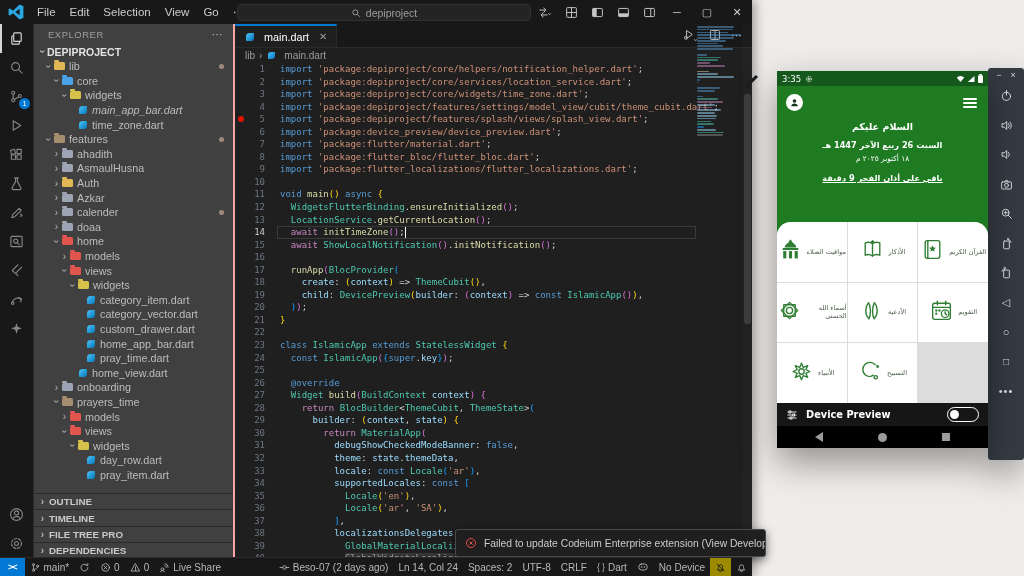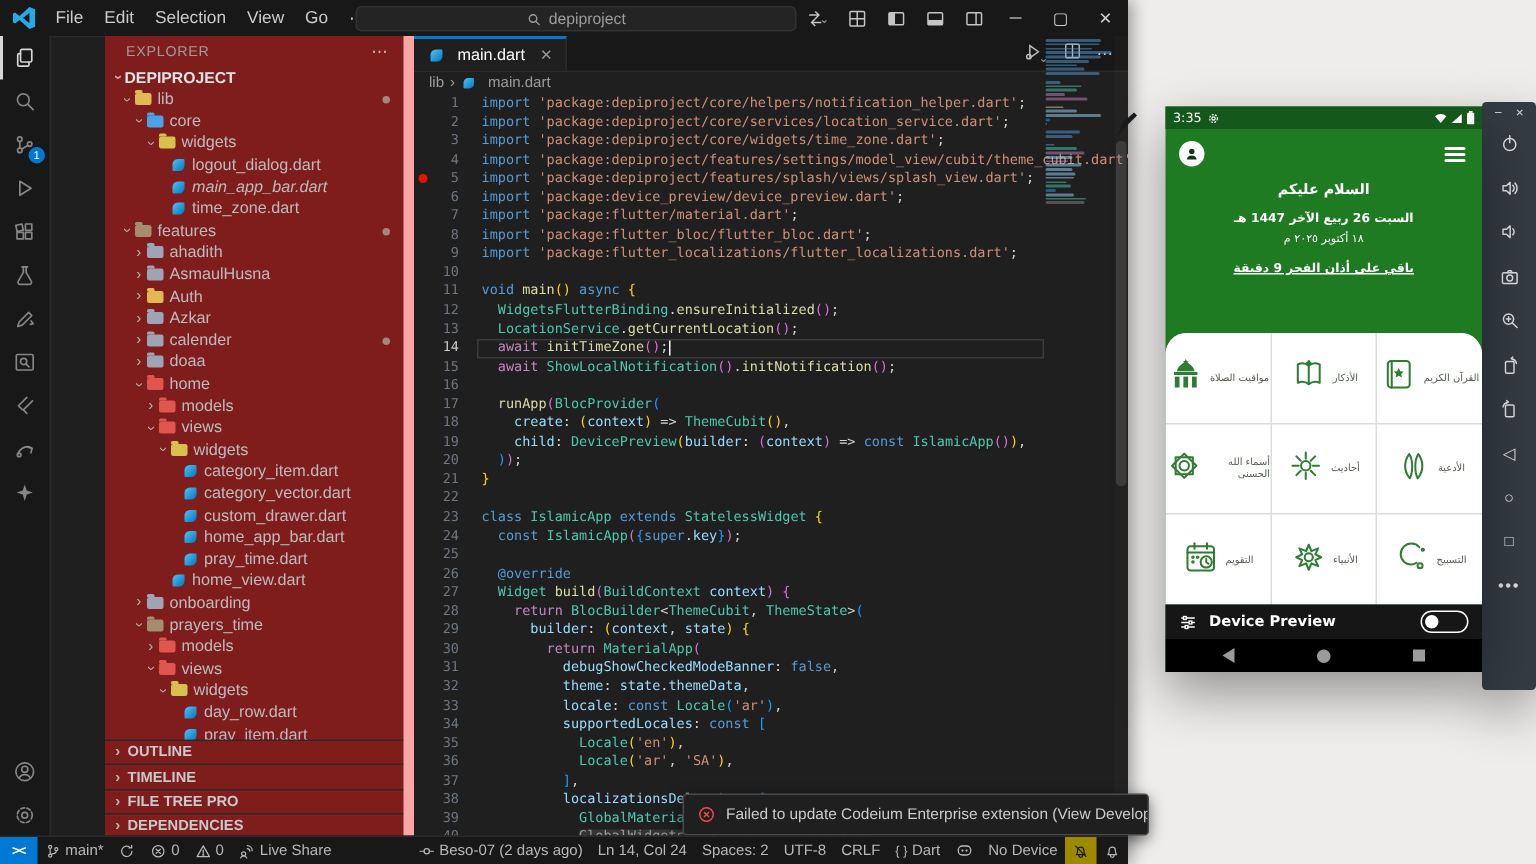--- a/index.html
+++ b/index.html
@@ -16,21 +16,21 @@
   .winbtn{width:30px;height:100%;display:flex;align-items:center;justify-content:center;color:#cccccc;font-size:11px;}
   .chev-sm{font-size:8px;margin-left:-4px;color:#9a9a9a;}
   
   .main{position:absolute;left:0;top:24px;right:0;bottom:18px;display:flex;}
   .activity{width:33px;background:#181818;border-right:1px solid #2a2a2a;display:flex;flex-direction:column;align-items:center;}
   .act-ic{width:33px;height:29px;display:flex;align-items:center;justify-content:center;color:#868686;position:relative;}
   .act-ic.active{color:#d7d7d7;box-shadow:inset 2px 0 0 #d7d7d7;}
   .act-badge{position:absolute;right:3px;bottom:2px;min-width:11px;height:11px;border-radius:6px;background:#0078d4;color:#fff;font-size:7.5px;display:flex;align-items:center;justify-content:center;}
   .act-spacer{flex:1;}
   
-  .sidebar{width:199px;background:#7f1d1d;border-right:7px solid #fca5a5;color:#bcbcbc;display:flex;flex-direction:column;overflow:hidden;margin-left:36px;}
+  .sidebar{width:199px;background:#404040;border-right:2px solid #fca5a5;color:#bcbcbc;display:flex;flex-direction:column;overflow:hidden;}
   .sb-header{height:20px;display:flex;align-items:center;padding:0 10px 0 14px;font-size:9.5px;color:#9d9d9d;letter-spacing:.5px;}
   .sb-more{margin-left:auto;color:#bdbdbd;font-size:11px;}
   .root-row{height:15px;display:flex;align-items:center;font-weight:bold;font-size:10.5px;color:#e2e2e2;padding-left:4px;}
   .tree{flex:1;overflow:hidden;}
   .trow{height:14.6px;display:flex;align-items:center;white-space:nowrap;font-size:10.8px;position:relative;}
   .chev{display:inline-block;width:9px;text-align:center;color:#b5b5b5;font-size:10px;flex:none;}
   .chev.open{transform:rotate(90deg);}
   .fold{width:11px;height:8px;border-radius:1.5px;margin:0 4px 0 1px;flex:none;position:relative;}
   .fold::before{content:"";position:absolute;left:0;top:-2px;width:5px;height:2px;border-radius:1px 1px 0 0;background:inherit;}
   .dartic{width:8px;height:8px;margin:0 5px 0 2px;flex:none;border-radius:45% 10% 45% 10%;background:linear-gradient(135deg,#4fc3f7,#0277bd);transform:rotate(0deg);}
@@ -271,25 +271,20 @@
             <div class="trow" style="padding-left: 18px;">
               <span class="chev open">›</span>
               <span class="fold" style="background: rgb(74, 163, 232);"></span>
               <span>core</span>
             </div>
             <div class="trow" style="padding-left: 26px;">
               <span class="chev open">›</span>
               <span class="fold" style="background: rgb(214, 194, 74);"></span>
               <span>widgets</span>
             </div>
-            <div class="trow" style="padding-left: 34px;">
-              <span class="chev"> </span>
-              <span class="dartic"></span>
-              <span>logout_dialog.dart</span>
-            </div>
             <div class="trow" style="padding-left: 34px; font-style: italic;">
               <span class="chev"> </span>
               <span class="dartic"></span>
               <span>main_app_bar.dart</span>
             </div>
             <div class="trow" style="padding-left: 34px;">
               <span class="chev"> </span>
               <span class="dartic"></span>
               <span>time_zone.dart</span>
             </div>
@@ -741,27 +736,20 @@
         <div class="cell">
           <span><svg width="25" height="25" viewBox="0 0 24 24" fill="none" stroke="#2e7d32" stroke-width="1.3" stroke-linecap="round" stroke-linejoin="round">
               <rect x="6.5" y="6.5" width="11" height="11"></rect>
               <rect x="6.5" y="6.5" width="11" height="11" transform="rotate(45 12 12)"></rect>
               <circle cx="12" cy="12" r="3"></circle>
             </svg></span>
           <div class="lbl">أسماء الله الحسنى</div>
         </div>
         <div class="cell">
           <span><svg width="25" height="25" viewBox="0 0 24 24" fill="none" stroke="#2e7d32" stroke-width="1.3" stroke-linecap="round" stroke-linejoin="round">
-              <circle cx="12" cy="12" r="3"></circle>
-              <path d="M12 3.5v4M12 16.5v4M3.5 12h4M16.5 12h4M6 6l2.8 2.8M15.2 15.2L18 18M18 6l-2.8 2.8M8.8 15.2L6 18"></path>
-            </svg></span>
-          <div class="lbl">أحاديث</div>
-        </div>
-        <div class="cell">
-          <span><svg width="25" height="25" viewBox="0 0 24 24" fill="none" stroke="#2e7d32" stroke-width="1.3" stroke-linecap="round" stroke-linejoin="round">
               <path d="M9.5 20c-2-2.2-3-5-3-7.8 0-2.8.9-5.6 2.6-7.7 1.3 2.1 1.9 4.9 1.9 7.7S10.8 17.8 9.5 20z"></path>
               <path d="M14.5 20c2-2.2 3-5 3-7.8 0-2.8-.9-5.6-2.6-7.7-1.3 2.1-1.9 4.9-1.9 7.7s.2 5.6 1.5 7.8z"></path>
             </svg></span>
           <div class="lbl">الأدعية</div>
         </div>
         <div class="cell">
           <span><svg width="25" height="25" viewBox="0 0 24 24" fill="none" stroke="#2e7d32" stroke-width="1.3" stroke-linecap="round" stroke-linejoin="round">
               <rect x="3.5" y="5" width="17" height="15.5" rx="2"></rect>
               <line x1="3.5" y1="9" x2="20.5" y2="9"></line>
               <line x1="8" y1="3" x2="8" y2="6.5"></line>

